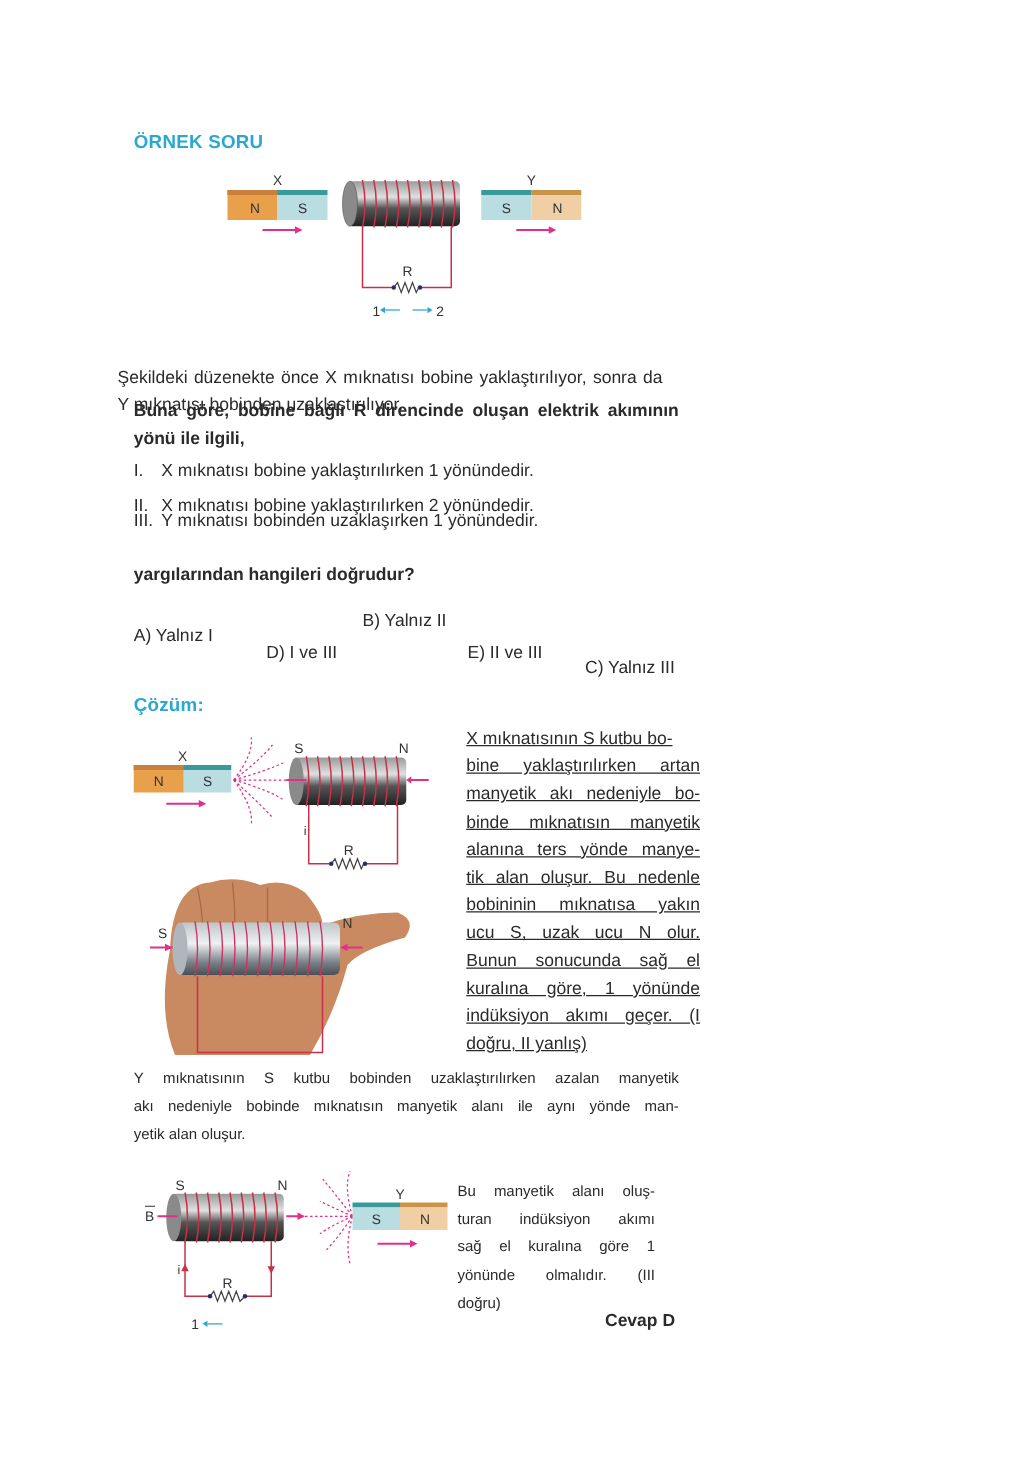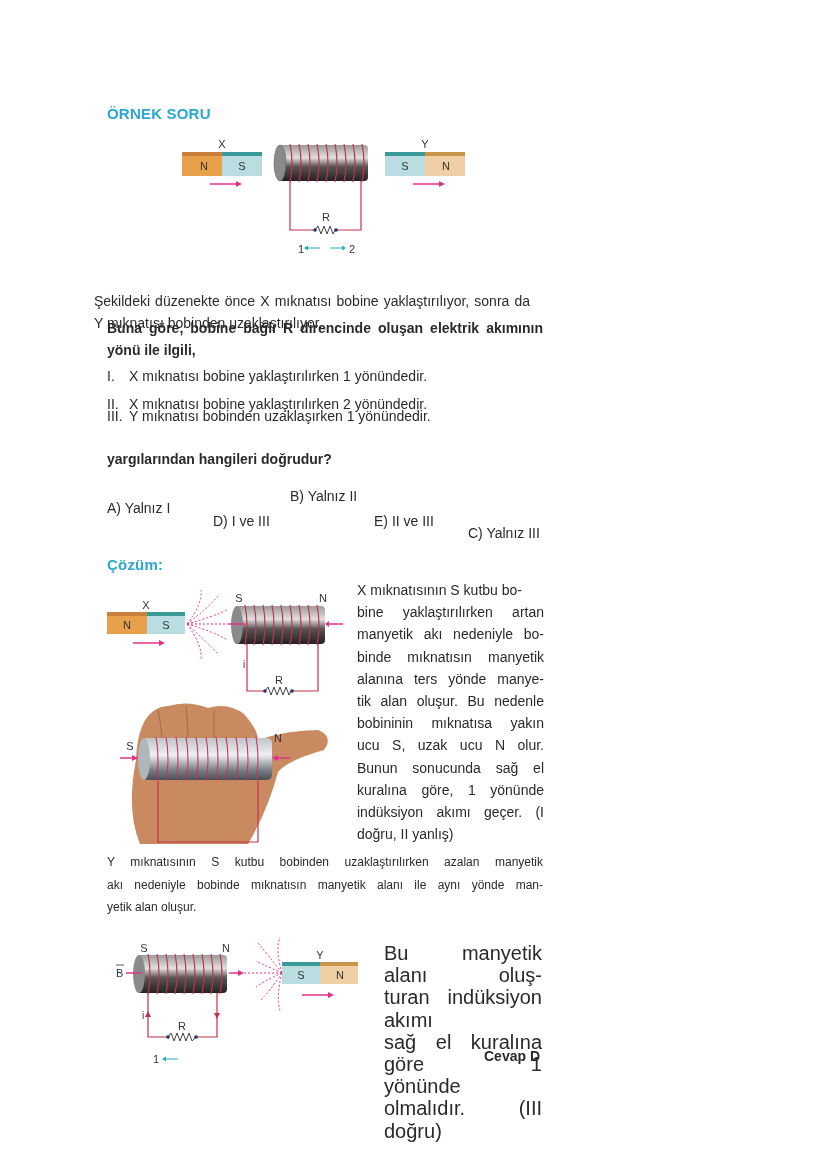--- a/index.html
+++ b/index.html
@@ -176,21 +176,21 @@
   </g>
   <polyline points="40,81 40,142 140,142 140,81" fill="none" stroke="#c8304a" stroke-width="1.2"></polyline>
   <line x1="2" y1="58" x2="20" y2="58" stroke="#e0308a" stroke-width="1.5"></line>
   <polygon points="14,55 20,58 14,61" fill="#e0308a"></polygon>
   <line x1="156" y1="58" x2="172" y2="58" stroke="#e0308a" stroke-width="1.5"></line>
   <polygon points="160,55 154,58 160,61" fill="#e0308a"></polygon>
   <text x="12" y="50" font-size="11" text-anchor="middle" fill="#333">S</text>
   <text x="160" y="42" font-size="11" text-anchor="middle" fill="#333">N</text>
 </svg>
 
-<div class="abs" style="left:357px;top:579px;width:187px;font-size:14px;line-height:22.2px;">
+<div class="abs" style="left:373px;top:579px;width:187px;font-size:14px;line-height:22.2px;text-decoration:underline;">
   <div class="justify">X mıknatısının S kutbu bo-</div>
   <div class="justify" style="text-align-last:justify">bine yaklaştırılırken artan</div>
   <div class="justify" style="text-align-last:justify">manyetik akı nedeniyle bo-</div>
   <div class="justify" style="text-align-last:justify">binde mıknatısın manyetik</div>
   <div class="justify" style="text-align-last:justify">alanına ters yönde manye-</div>
   <div class="justify" style="text-align-last:justify">tik alan oluşur. Bu nedenle</div>
   <div class="justify" style="text-align-last:justify">bobininin mıknatısa yakın</div>
   <div class="justify" style="text-align-last:justify">ucu S, uzak ucu N olur.</div>
   <div class="justify" style="text-align-last:justify">Bunun sonucunda sağ el</div>
   <div class="justify" style="text-align-last:justify">kuralına göre, 1 yönünde</div>
@@ -252,20 +252,20 @@
   <polyline points="58,102 61,98 64,106 67,98 70,106 73,98 76,106 79,98 82,106 86,102" fill="none" stroke="#444" stroke-width="1"></polyline>
   <circle cx="58" cy="102" r="1.8" fill="#203070"></circle>
     <circle cx="86" cy="102" r="1.8" fill="#203070"></circle>
   <text x="72" y="95" font-size="11" text-anchor="middle" fill="#333">R</text>
   <text x="32" y="84" font-size="10" fill="#333">i</text>
   <text x="46" y="128" font-size="11" text-anchor="middle" fill="#333">1</text>
   <line x1="56" y1="124" x2="68" y2="124" stroke="#2aa8d0" stroke-width="1"></line>
   <polygon points="56,121.5 52,124 56,126.5" fill="#2aa8d0"></polygon>
 </svg>
 
-<div class="abs" style="left:384px;top:942px;width:158px;font-size:20px;line-height:22.2px;">
+<div class="abs" style="left:366px;top:942px;width:158px;font-size:12px;line-height:22.2px;">
   <div style="text-align:justify;text-align-last:justify">Bu manyetik alanı oluş-</div>
   <div style="text-align:justify;text-align-last:justify">turan indüksiyon akımı</div>
   <div style="text-align:justify;text-align-last:justify">sağ el kuralına göre 1</div>
   <div style="text-align:justify;text-align-last:justify">yönünde olmalıdır. (III</div>
   <div>doğru)</div>
 </div>
 <div class="abs bold" style="left:484px;top:1048px;font-size:14px;text-align:center;">Cevap D</div>
 
 </body></html>

